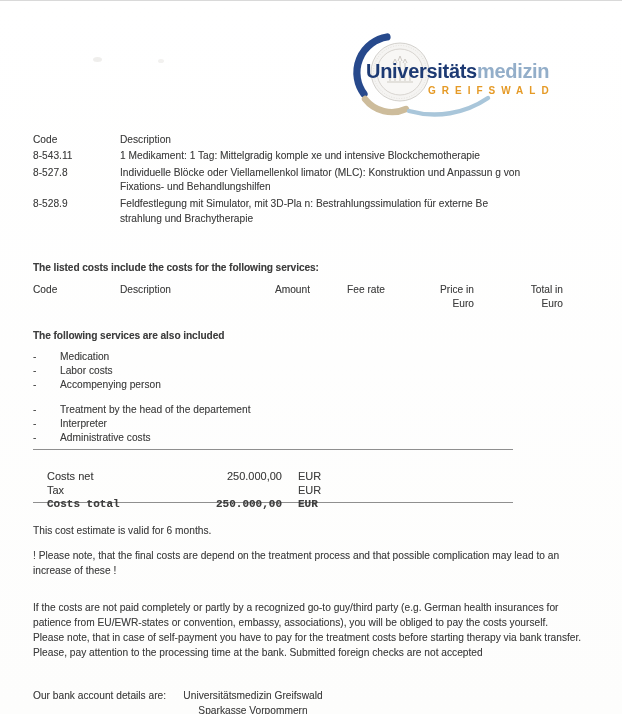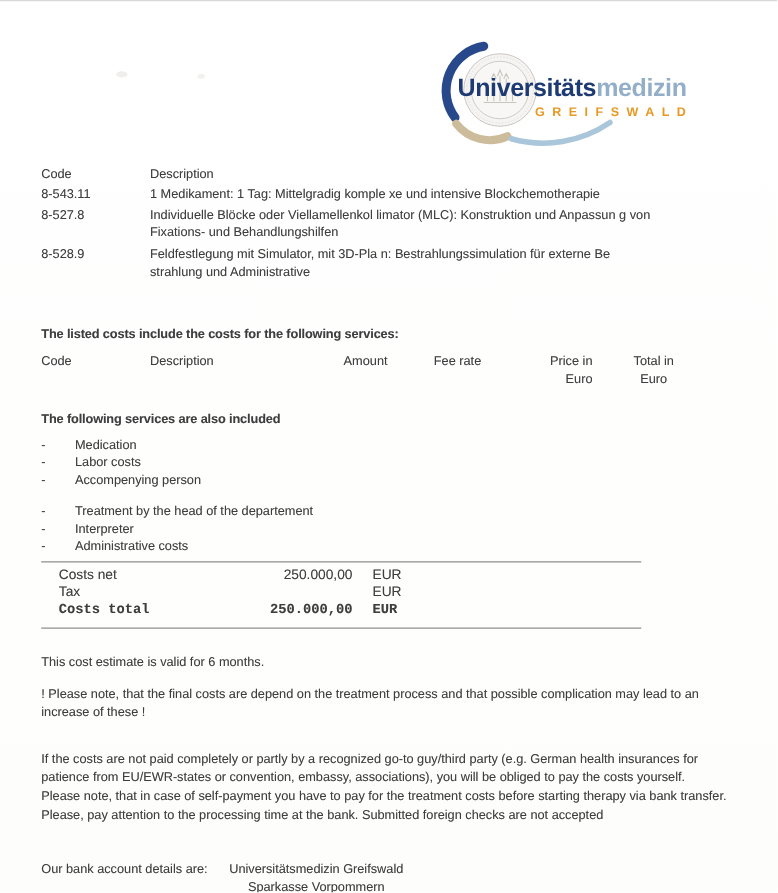--- a/index.html
+++ b/index.html
@@ -38,35 +38,35 @@
   .h2 { top:329px; }
 
   
   .costhead { position:absolute; left:33px; top:283px; width:540px; height:32px; }
   .costhead span, .costhead div { position:absolute; top:0; white-space:nowrap; }
   .ch-code  { left:0; }
   .ch-desc  { left:87px; }
   .ch-amt   { left:197px; width:80px; text-align:right; }
   .ch-fee   { left:282px; width:70px; text-align:right; }
   .ch-price { left:361px; width:80px; text-align:right; }
-  .ch-total { left:450px; width:80px; text-align:center; }
+  .ch-total { left:450px; width:80px; text-align:right; }
   .ch-two div { position:static; line-height:14px; }
 
   
   .also { position:absolute; left:33px; top:350px; width:400px; }
   .ditem { position:relative; padding-left:27px; line-height:13.8px; white-space:nowrap; }
   .ditem .dash { position:absolute; left:0; top:0; }
   .gap { margin-top:12px; }
 
   
   .totals { position:absolute; left:33px; top:449px; width:480px;
     border-top:1px solid #8f8f8f; border-bottom:1px solid #8f8f8f;
     padding:3px 0 7px 0; font-size:11px; }
   .trow { position:relative; height:14px; }
-  .trow span { position:absolute; top:0; white-space:nowrap; }
+  .trow span { position:absolute; top:16px; white-space:nowrap; }
   .t-label { left:14px; }
   .t-val { left:95px; width:154px; text-align:right; }
   .t-cur { left:265px; }
   .tbold { font-weight:700;font-family:Liberation Mono, monospace; }
 
   
   .note { position:absolute; left:33px; width:560px; }
   .n-valid { top:524px; }
   .n-warn  { top:549px; line-height:14.5px; }
   .n-pay   { top:600px; line-height:15px; width:558px; }
@@ -119,21 +119,21 @@
       <div class="col-code">8-527.8</div>
       <div class="col-desc">
         <div class="dline">Individuelle Blöcke oder Viellamellenkol limator (MLC): Konstruktion und Anpassun g von</div>
         <div class="dline">Fixations- und Behandlungshilfen</div>
       </div>
     </div>
     <div class="crow">
       <div class="col-code">8-528.9</div>
       <div class="col-desc">
         <div class="dline">Feldfestlegung mit Simulator, mit 3D-Pla n: Bestrahlungssimulation für externe Be</div>
-        <div class="dline">strahlung und Administrative</div>
+        <div class="dline">strahlung und Brachytherapie</div>
       </div>
     </div>
   </div>
 
   <div class="heading h1">The listed costs include the costs for the following services:</div>
 
   <div class="costhead">
     <span class="ch-code">Code</span>
     <span class="ch-desc">Description</span>
     <span class="ch-amt">Amount</span>

